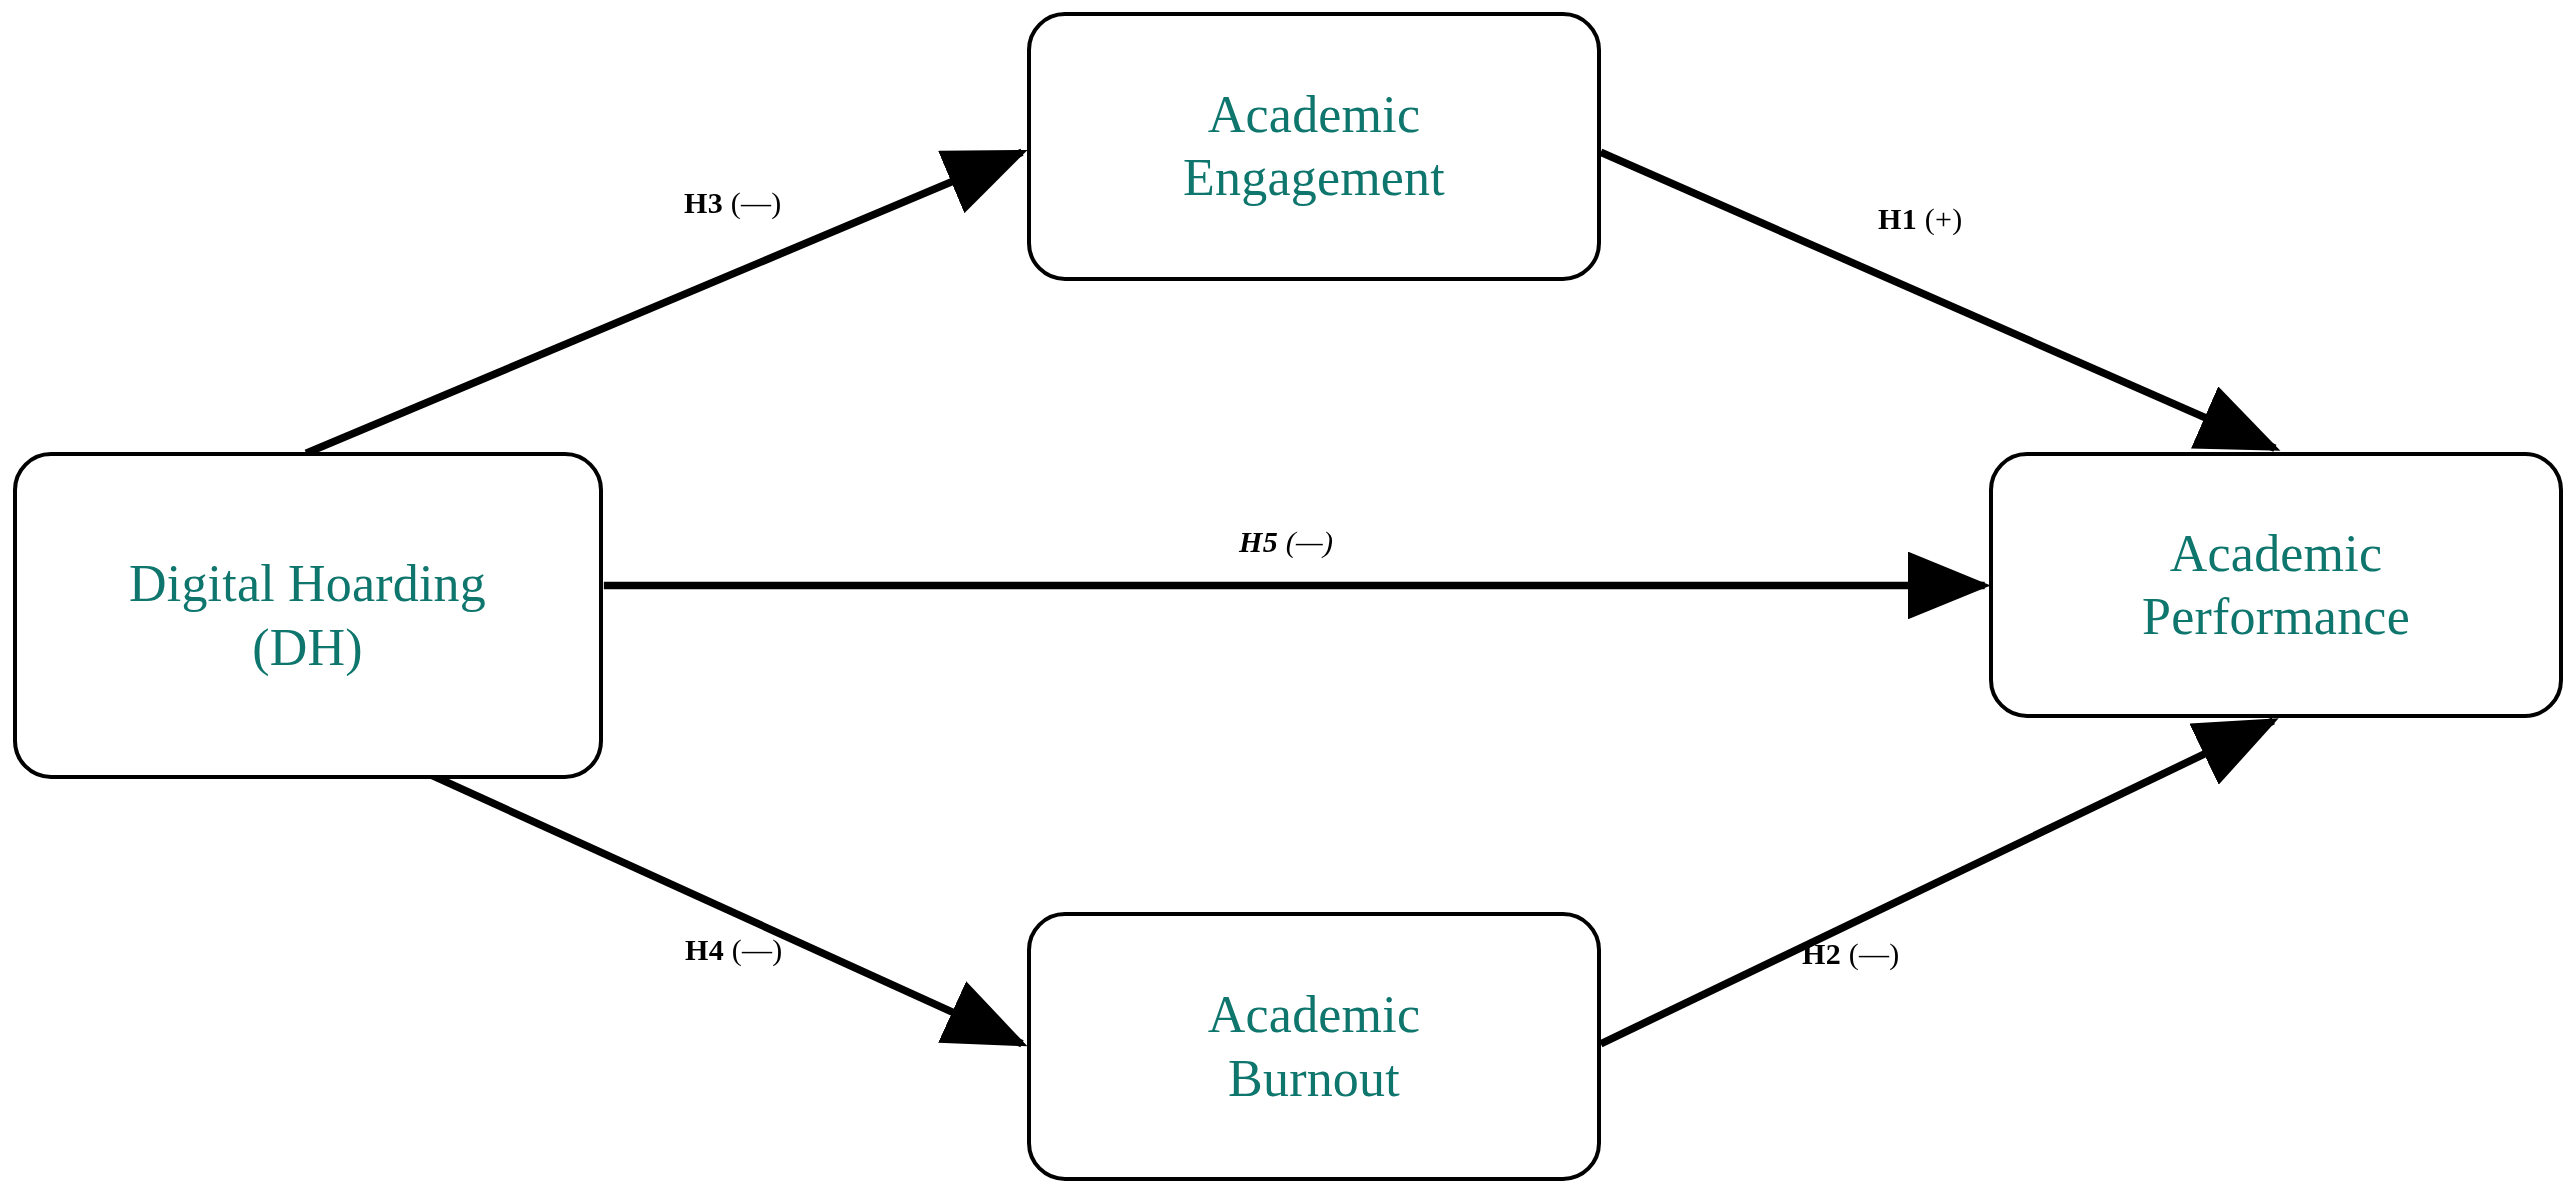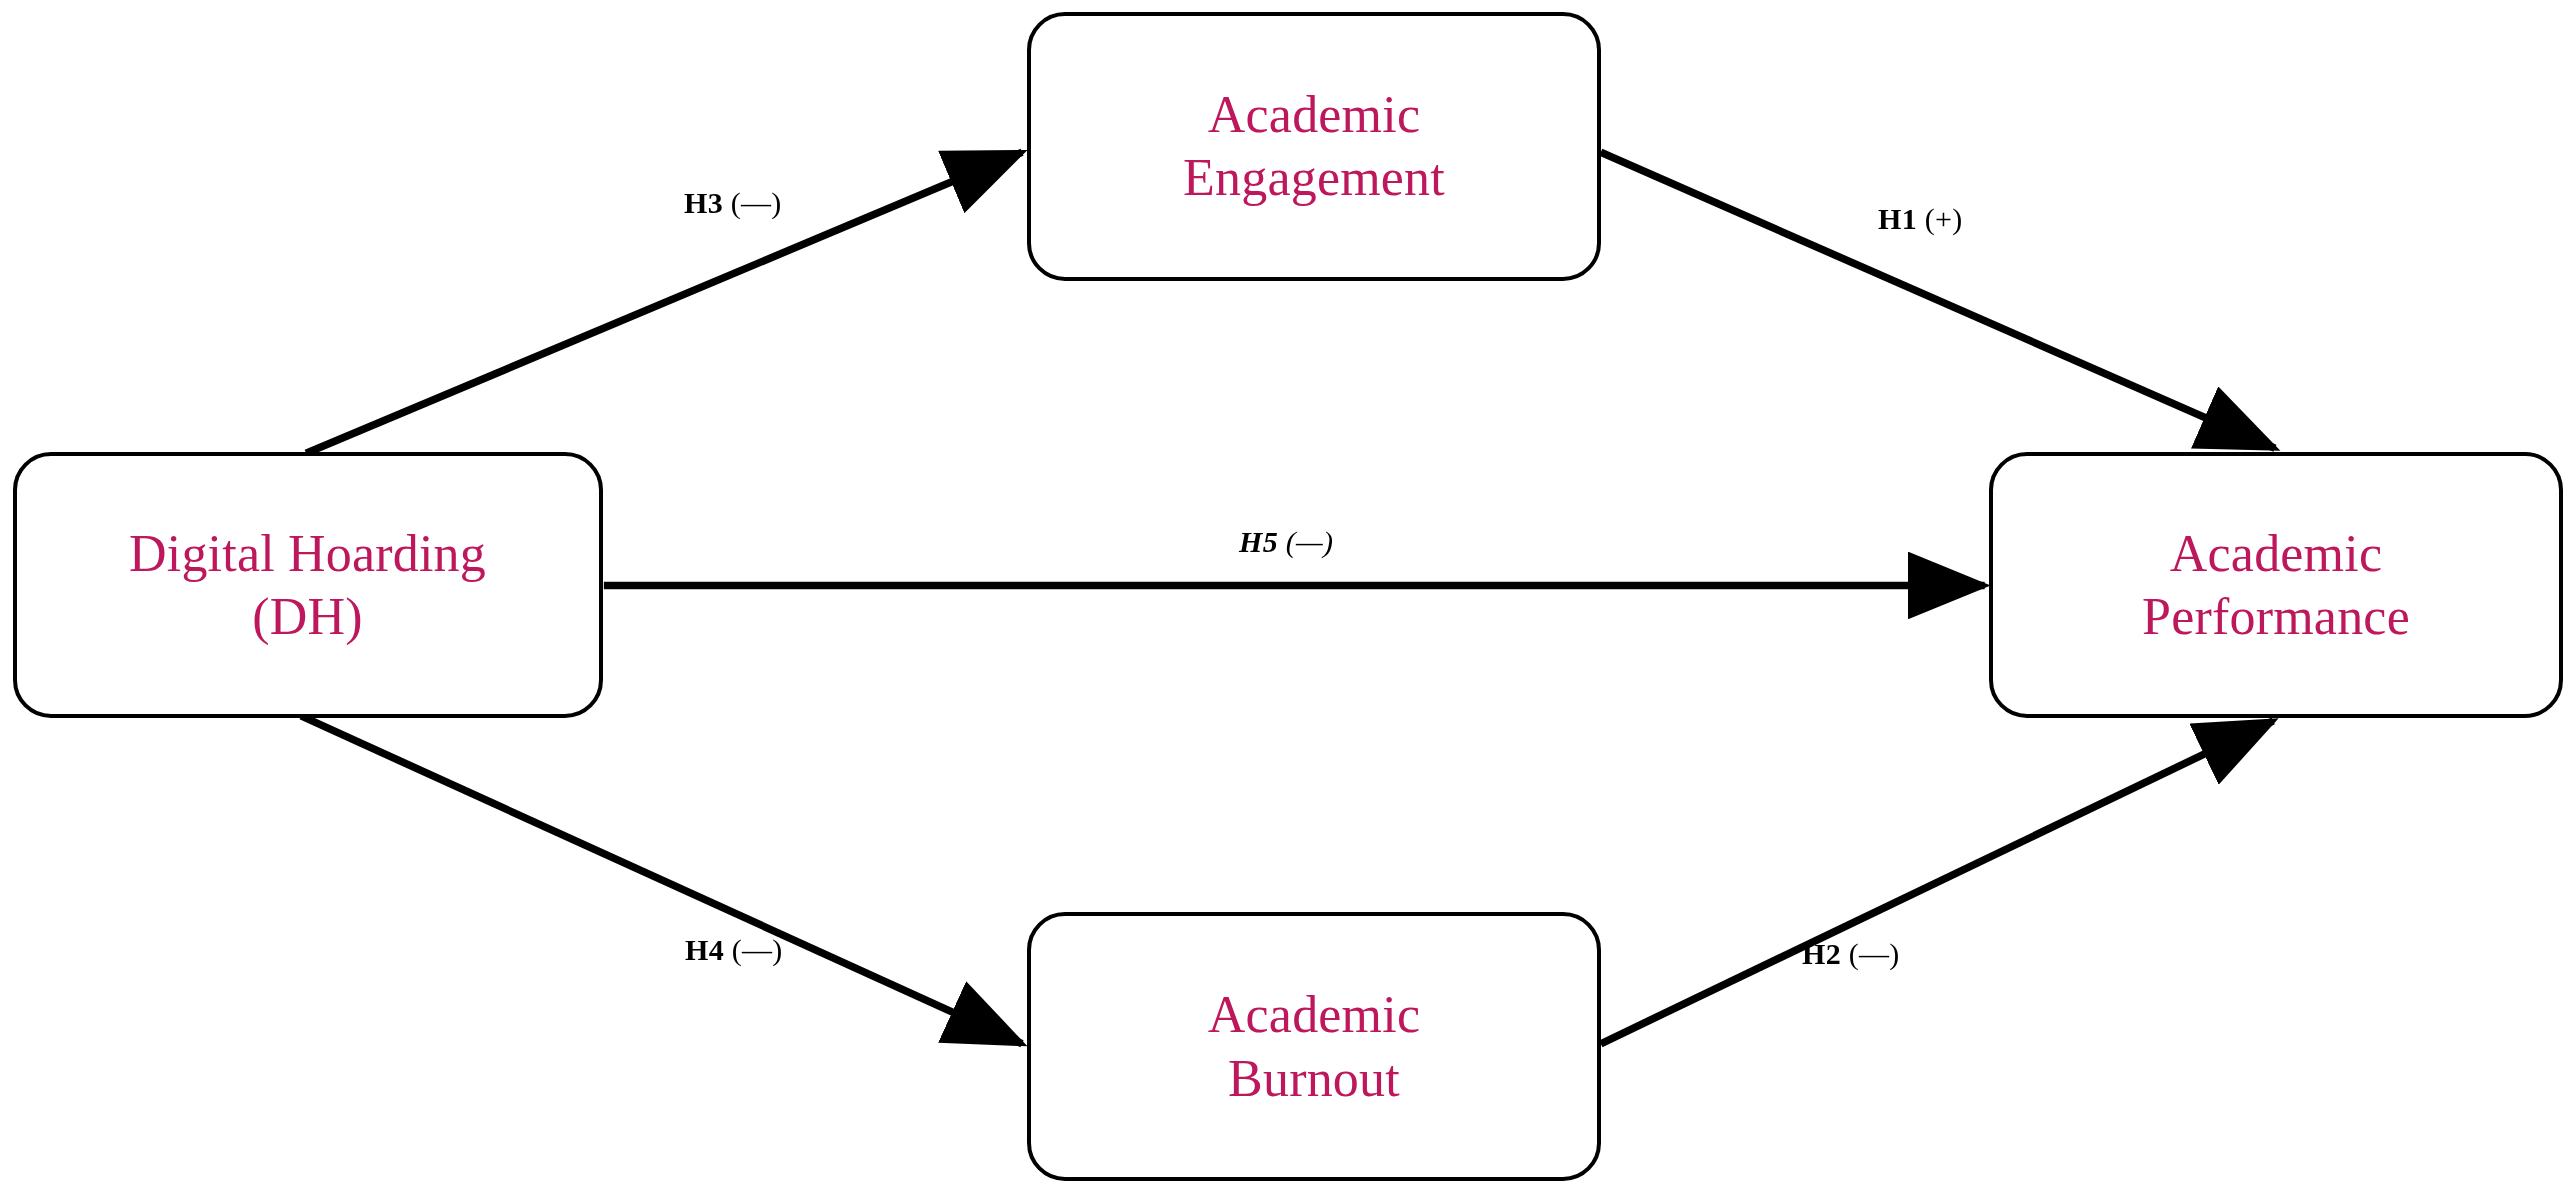--- a/index.html
+++ b/index.html
@@ -39,30 +39,30 @@
     align-items: center;
     justify-content: center;
     text-align: center;
     z-index: 3;
   }
 
   .node-label {
     font-family: "Liberation Serif", "DejaVu Serif", serif;
     font-size: 52px;
     line-height: 1.22;
-    color: #be185d;
+    color: #0f766e;
     font-weight: 400;
     letter-spacing: 0.2px;
     padding: 0 15px;
     white-space: pre-line;
   }
 
   
   #node-digital-hoarding {
-    left: 12.5px;  top: 452px;  width: 590px;  height: 266px;
+    left: 12.5px;  top: 452px;  width: 590px;  height: 327px;
   }
   #node-academic-engagement {
     left: 1027px; top: 11.7px;  width: 574px;  height: 269px;
   }
   #node-academic-burnout {
     left: 1027px; top: 912px; width: 574px; height: 269px;
   }
   #node-academic-performance {
     left: 1989px; top: 452px;  width: 574px;  height: 266px;
   }

